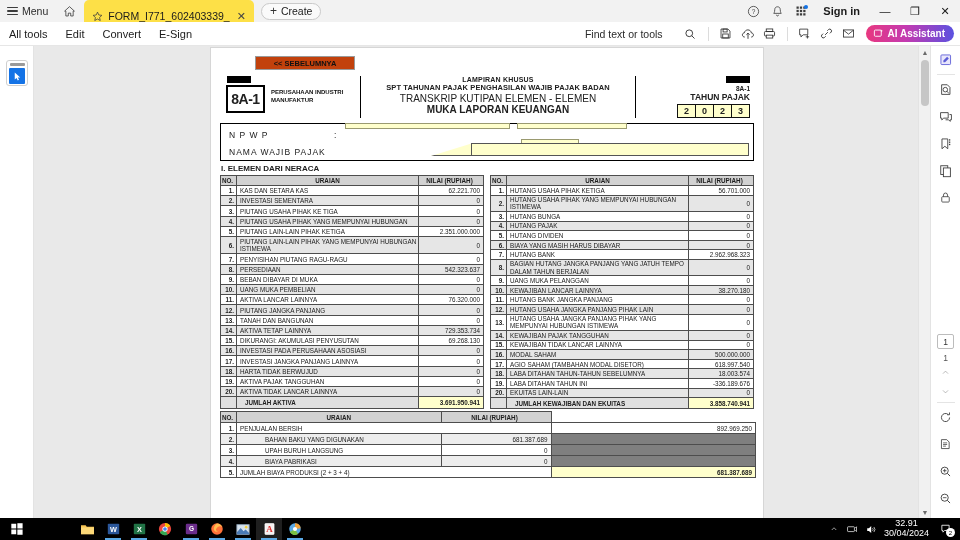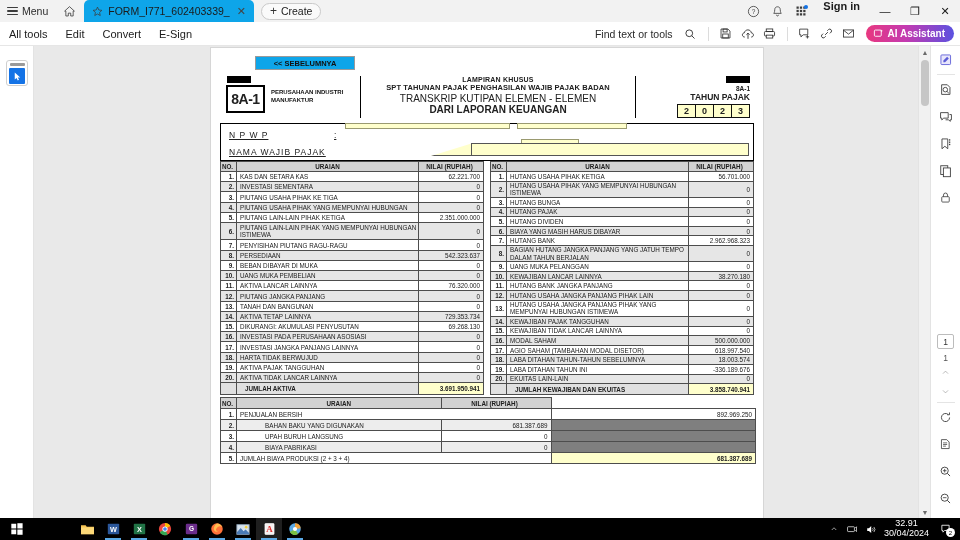--- a/index.html
+++ b/index.html
@@ -17,43 +17,43 @@
     height:22px; background:#f2f2f2; display:flex; align-items:center;
     border-bottom:0px solid #e0e0e0; position:relative;
   }
   .tb-left { display:flex; align-items:center; height:22px; }
   .menu-btn { display:flex; align-items:center; gap:4px; padding:0 8px 0 7px; height:22px; cursor:pointer; }
   .hamburger { width:11px; height:9px; display:flex; flex-direction:column; justify-content:space-between; }
   .hamburger i { display:block; height:1.3px; background:#3c3c3c; border-radius:1px; }
   .menu-label { font-size:10.5px; color:#2b2b2b; }
   .home-btn { width:26px; height:22px; display:flex; align-items:center; justify-content:center; cursor:pointer; }
   .tab {
-    display:flex; align-items:center; gap:5px; height:22px; padding:0 6px 0 8px;
-    background:#0ea5e9; border-top-left-radius:5px; border-top-right-radius:5px;
+    display:flex; align-items:flex-end; gap:5px; height:22px; padding:0 6px 0 8px;
+    background:#fde047; border-top-left-radius:5px; border-top-right-radius:5px;
     max-width:190px; cursor:pointer; position:relative; margin-left:2px;
   }
   .tab .star { width:11px; height:11px; flex:0 0 auto; }
   .tab-title { font-size:10.5px; color:#1b1b1b; white-space:nowrap; overflow:hidden; text-overflow:clip; }
   .tab-close { font-size:11px; color:#444; padding:0 2px; cursor:pointer; line-height:1; }
   .create-btn {
     display:flex; align-items:center; gap:4px; height:17px; margin-left:7px; padding:0 8px;
     border:1px solid #c9c9c9; border-radius:9px; background:#fafafa; cursor:pointer; font-size:10.5px;
   }
   .plus { font-size:12px; line-height:1; color:#333; }
-  .tb-right { margin-left:auto; display:flex; height:22px; }
+  .tb-right { margin-left:auto; display:flex; align-items:center; height:22px; }
   .tb-ico { width:24px; height:22px; display:flex; align-items:center; justify-content:center; cursor:pointer; position:relative; }
   .signin { font-size:11px; font-weight:bold; color:#1b1b1b; padding:0 10px; cursor:pointer; }
   .wbtn { width:30px; height:22px; display:flex; align-items:center; justify-content:center; cursor:pointer; font-size:11px; color:#1b1b1b; }
   .blue-dot { position:absolute; top:5px; right:5px; width:4px; height:4px; border-radius:50%; background:#1473e6; }
 
   
   .cmdbar { height:24px; background:#fff; display:flex; align-items:center; border-bottom:1px solid #e6e6e6; }
   .cmd-item { font-size:11px; color:#1b1b1b; padding:0 9px; height:24px; display:flex; align-items:center; cursor:pointer; }
   .cmd-right { margin-left:auto; display:flex; align-items:center; height:24px; padding-right:6px; }
-  .find-box { display:flex; align-items:center; gap:11px; cursor:pointer; padding-right:6px; }
+  .find-box { display:flex; align-items:center; gap:21px; cursor:pointer; padding-right:6px; }
   .find-label { font-size:10.5px; color:#2b2b2b; }
   .sep { width:1px; height:14px; background:#dcdcdc; margin:0 6px; }
   .cicon { width:22px; height:24px; display:flex; align-items:center; justify-content:center; cursor:pointer; }
   .ai-btn {
     display:flex; align-items:center; gap:4px; height:17px; padding:0 9px 0 7px; margin-left:6px;
     border-radius:9px; color:#fff; font-size:10px; font-weight:bold; cursor:pointer;
     background:linear-gradient(90deg,#e8387f 0%, #c43ab0 45%, #5b51e0 100%);
   }
 
   
@@ -89,21 +89,21 @@
   
   .doc {
     position:absolute; left:34px; right:42px; top:0; bottom:0; overflow:hidden;
   }
   .page {
     position:absolute; left:177px; top:2px; width:552px; height:520px; background:#fff;
     box-shadow:0 0 0 1px #d6d6d6;
     padding:6px 9px 0 9px;
   }
   .sebelumnya {
-    width:100px; height:14px; margin:2px 0 0 35px; background:#0ea5e9; border:1px solid #9a9a9a;
+    width:100px; height:14px; margin:2px 0 0 35px; background:#c2410c; border:1px solid #9a9a9a;
     font-size:7.5px; font-weight:bold; display:flex; align-items:center; justify-content:center; color:#111; cursor:pointer;
   }
 
   
   .hdr { display:flex; margin-top:6px; border:0; position:relative; }
   .hdr-left { width:140px; position:relative; padding-left:6px; }
   .blk { width:24px; height:7px; background:#000; margin-left:1px; }
   .code-row { display:flex; align-items:flex-start; gap:6px; margin-top:2px; }
   .code-box { width:39px; height:28px; border:2px solid #000; display:flex; align-items:center; justify-content:center;
               font-size:14px; font-weight:bold; letter-spacing:-0.5px; }
@@ -116,21 +116,21 @@
   .hdr-right { width:118px; text-align:right; padding-right:4px; }
   .hdr-right .blk2 { width:24px; height:7px; background:#000; margin-left:auto; }
   .hdr-right .t1 { font-size:6.5px; font-weight:bold; margin-top:2px; }
   .hdr-right .t2 { font-size:8.5px; font-weight:bold;text-align:right; }
   .yearboxes { display:flex; justify-content:flex-end; margin-top:2px; }
   .yb { width:19px; height:14px; border:1px solid #111; background:#ffffcc; font-size:9px; font-weight:bold;
         display:flex; align-items:center; justify-content:center; margin-left:-1px; }
 
   
   .npwp-block { border:1.5px solid #000; margin-top:5px; height:38px; position:relative; padding:3px 0 0 8px; }
-  .npwp-row { display:flex; align-items:center; height:15px;text-decoration:underline; }
+  .npwp-row { display:flex; align-items:center; height:15px; }
   .npwp-lbl { width:105px; font-size:8.5px; letter-spacing:1px; }
   .npwp-colon { font-size:8.5px; width:10px; }
   .nm-field { position:absolute; left:250px; right:4px; top:19px; height:13px; background:#ffffcc; border:1px solid #555; }
   .nm-stub { position:absolute; left:210px; top:19px; width:42px; height:13px; background:#ffffcc;
              clip-path:polygon(0 100%,100% 0,100% 100%); border-bottom:1px solid #555; }
   .npwp-seg { position:absolute; background:#ffffcc; border:1px solid #9a9a70; height:6px; }
 
   .sec-title { font-size:8px; font-weight:bold; margin:3px 0 2px 1px; }
 
   
@@ -336,21 +336,21 @@
               <div class="code-txt">
                 <div>PERUSAHAAN INDUSTRI</div>
                 <div>MANUFAKTUR</div>
               </div>
             </div>
           </div>
           <div class="hdr-mid">
             <div class="l1">LAMPIRAN KHUSUS</div>
             <div class="l2">SPT TAHUNAN PAJAK PENGHASILAN WAJIB PAJAK BADAN</div>
             <div class="l3">TRANSKRIP KUTIPAN ELEMEN - ELEMEN</div>
-            <div class="l4">DARI LAPORAN KEUANGAN</div>
+            <div class="l4">MUKA LAPORAN KEUANGAN</div>
           </div>
           <div class="hdr-right">
             <div class="blk2"></div>
             <div class="t1">8A-1</div>
             <div class="t2">TAHUN PAJAK</div>
             <div class="yearboxes">
               <span class="yb">2</span>
               <span class="yb">0</span>
               <span class="yb">2</span>
               <span class="yb">3</span>
@@ -366,20 +366,21 @@
             <span class="npwp-lbl">N P W P</span>
             <span class="npwp-colon">:</span>
           </div>
           <div class="npwp-row" style="margin-top:2px;">
             <span class="npwp-lbl">NAMA WAJIB PAJAK</span>
           </div>
           <div class="nm-stub"></div>
           <div class="nm-field"></div>
         </div>
 
+        <div class="sec-title">I. ELEMEN DARI NERACA</div>
 
         <div class="tbl-wrap">
           <table class="bs">
             <thead>
               <tr>
                 <th class="c-no">NO.</th>
                 <th>URAIAN</th>
                 <th class="c-vl">NILAI (RUPIAH)</th>
               </tr>
             </thead>

